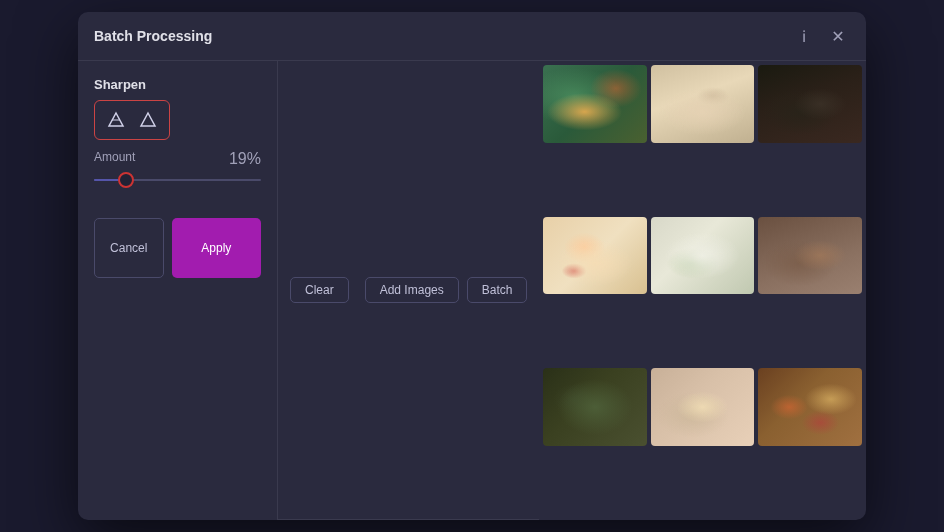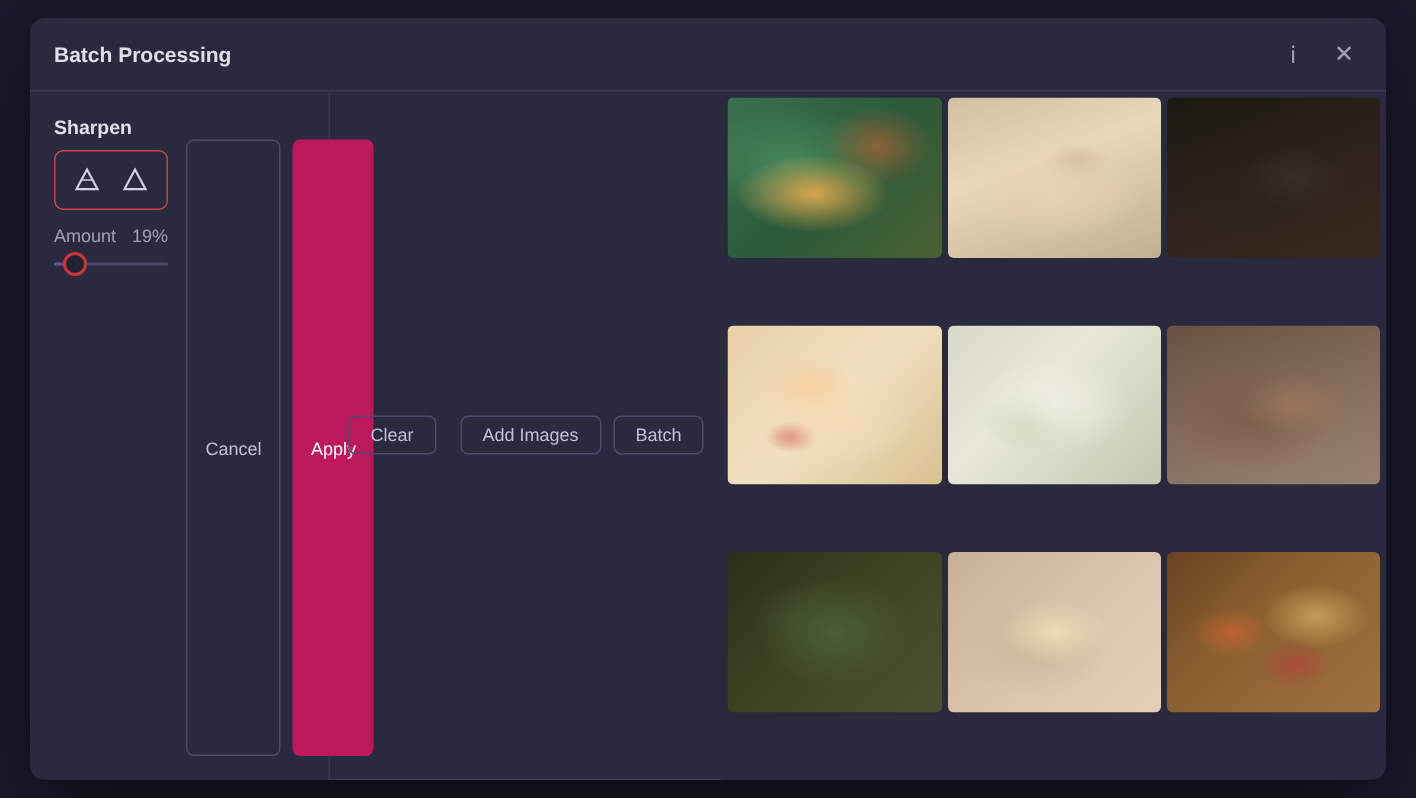--- a/index.html
+++ b/index.html
@@ -8,21 +8,21 @@
       display: flex;
       align-items: center;
       justify-content: center;
       width: 944px;
       height: 532px;
       font-family: -apple-system, BlinkMacSystemFont, 'Segoe UI', sans-serif;
     }
     .dialog {
       background: #2a2a3e;
       border-radius: 10px;
-      width: 904px;
+      width: 788px;
       height: 508px;
       display: flex;
       flex-direction: column;
       overflow: hidden;
       box-shadow: 0 20px 60px rgba(0,0,0,0.6);
     }
     .title-bar {
       display: flex;
       align-items: center;
       justify-content: space-between;
@@ -57,21 +57,21 @@
       display: flex;
       flex: 1;
       overflow: hidden;
     }
     .sidebar {
       width: 200px;
       flex-shrink: 0;
       padding: 16px;
       border-right: 1px solid #3a3a4e;
       display: flex;
-      flex-direction: row;
+      flex-direction: column;
       gap: 12px;
     }
     .section-title {
       color: #e0e0e8;
       font-size: 13px;
       font-weight: 600;
       margin-bottom: 8px;
     }
     .sharpen-icons {
       display: flex;
@@ -97,21 +97,21 @@
       align-items: flex-start;
       justify-content: space-between;
       margin-top: 10px;
     }
     .amount-label {
       color: #a0a0b8;
       font-size: 12px;
     }
     .amount-value {
       color: #a0a0b8;
-      font-size: 12px;
+      font-size: 16px;
     }
     .slider-container {
       position: relative;
       width: 100%;
       height: 20px;
       display: flex;
       align-items: center;
       margin-top: 2px;
     }
     .slider-track {
@@ -151,21 +151,21 @@
       background: transparent;
       border: 1px solid #4a4a6a;
       color: #c0c0d8;
       border-radius: 5px;
       font-size: 12px;
       cursor: pointer;
     }
     .btn-apply {
       flex: 1.5;
       padding: 23px 12px;
-      background: #be185d;
+      background: #a21caf;
       border: none;
       color: #ffffff;
       border-radius: 5px;
       font-size: 12px;
       cursor: pointer;
       font-weight: 500;
     }
     .image-area {
       flex: 1;
       display: flex;

